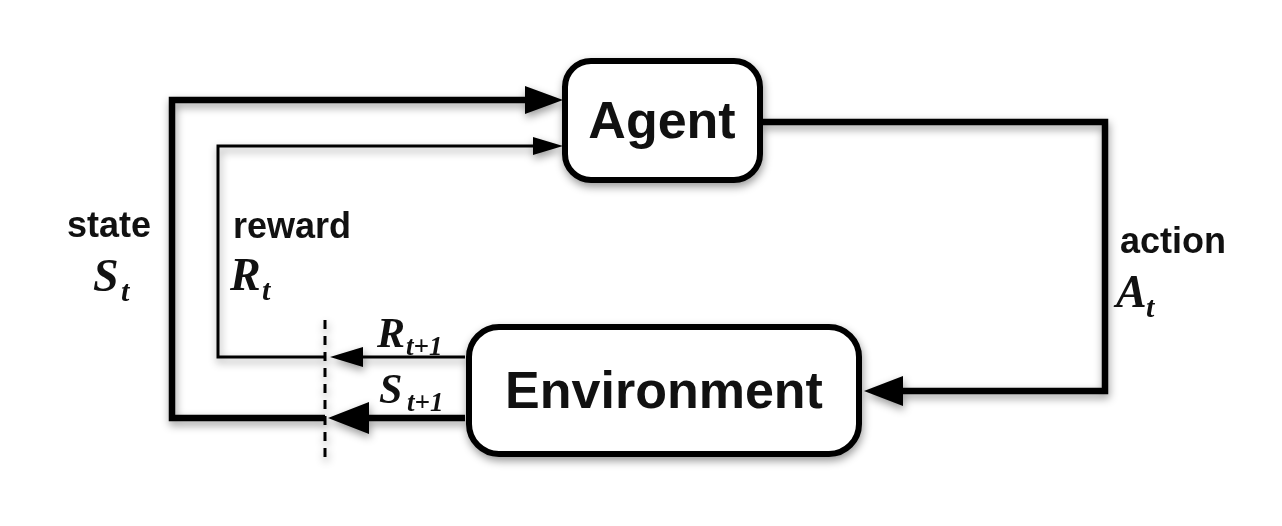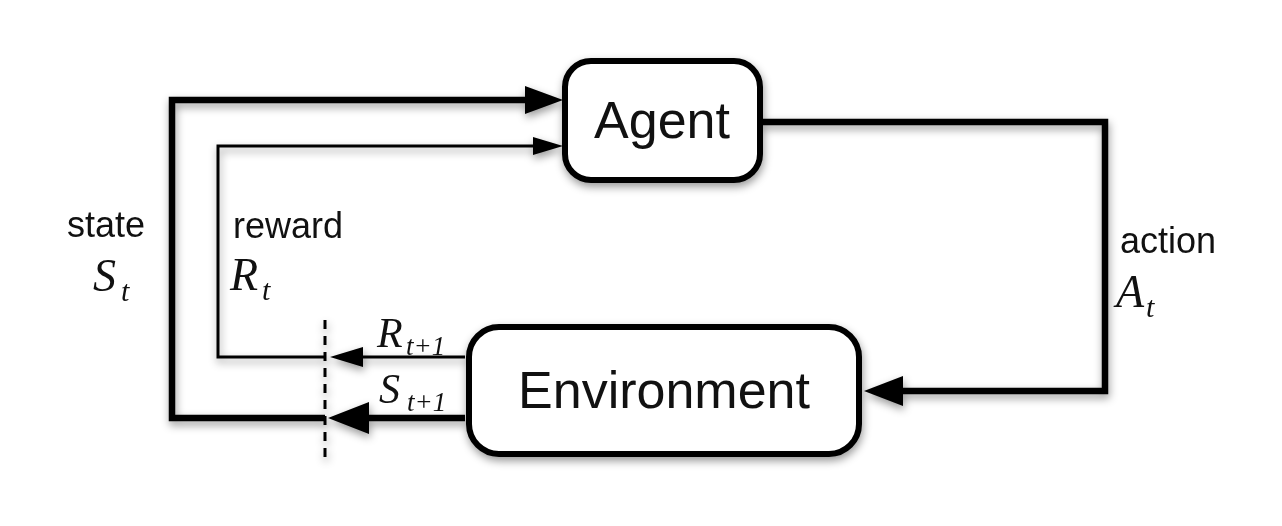--- a/index.html
+++ b/index.html
@@ -7,20 +7,21 @@
     padding: 0;
     background: #ffffff;
   }
   .canvas {
     position: relative;
     width: 1282px;
     height: 526px;
     background: #ffffff;
     overflow: hidden;
     font-family: "Liberation Sans", sans-serif;
+    font-weight: bold;
   }
   svg { display: block; }
   .node-box {
     fill: #ffffff;
     stroke: #000000;
     stroke-width: 6;
   }
   .edge {
     fill: none;
     stroke: #000000;

